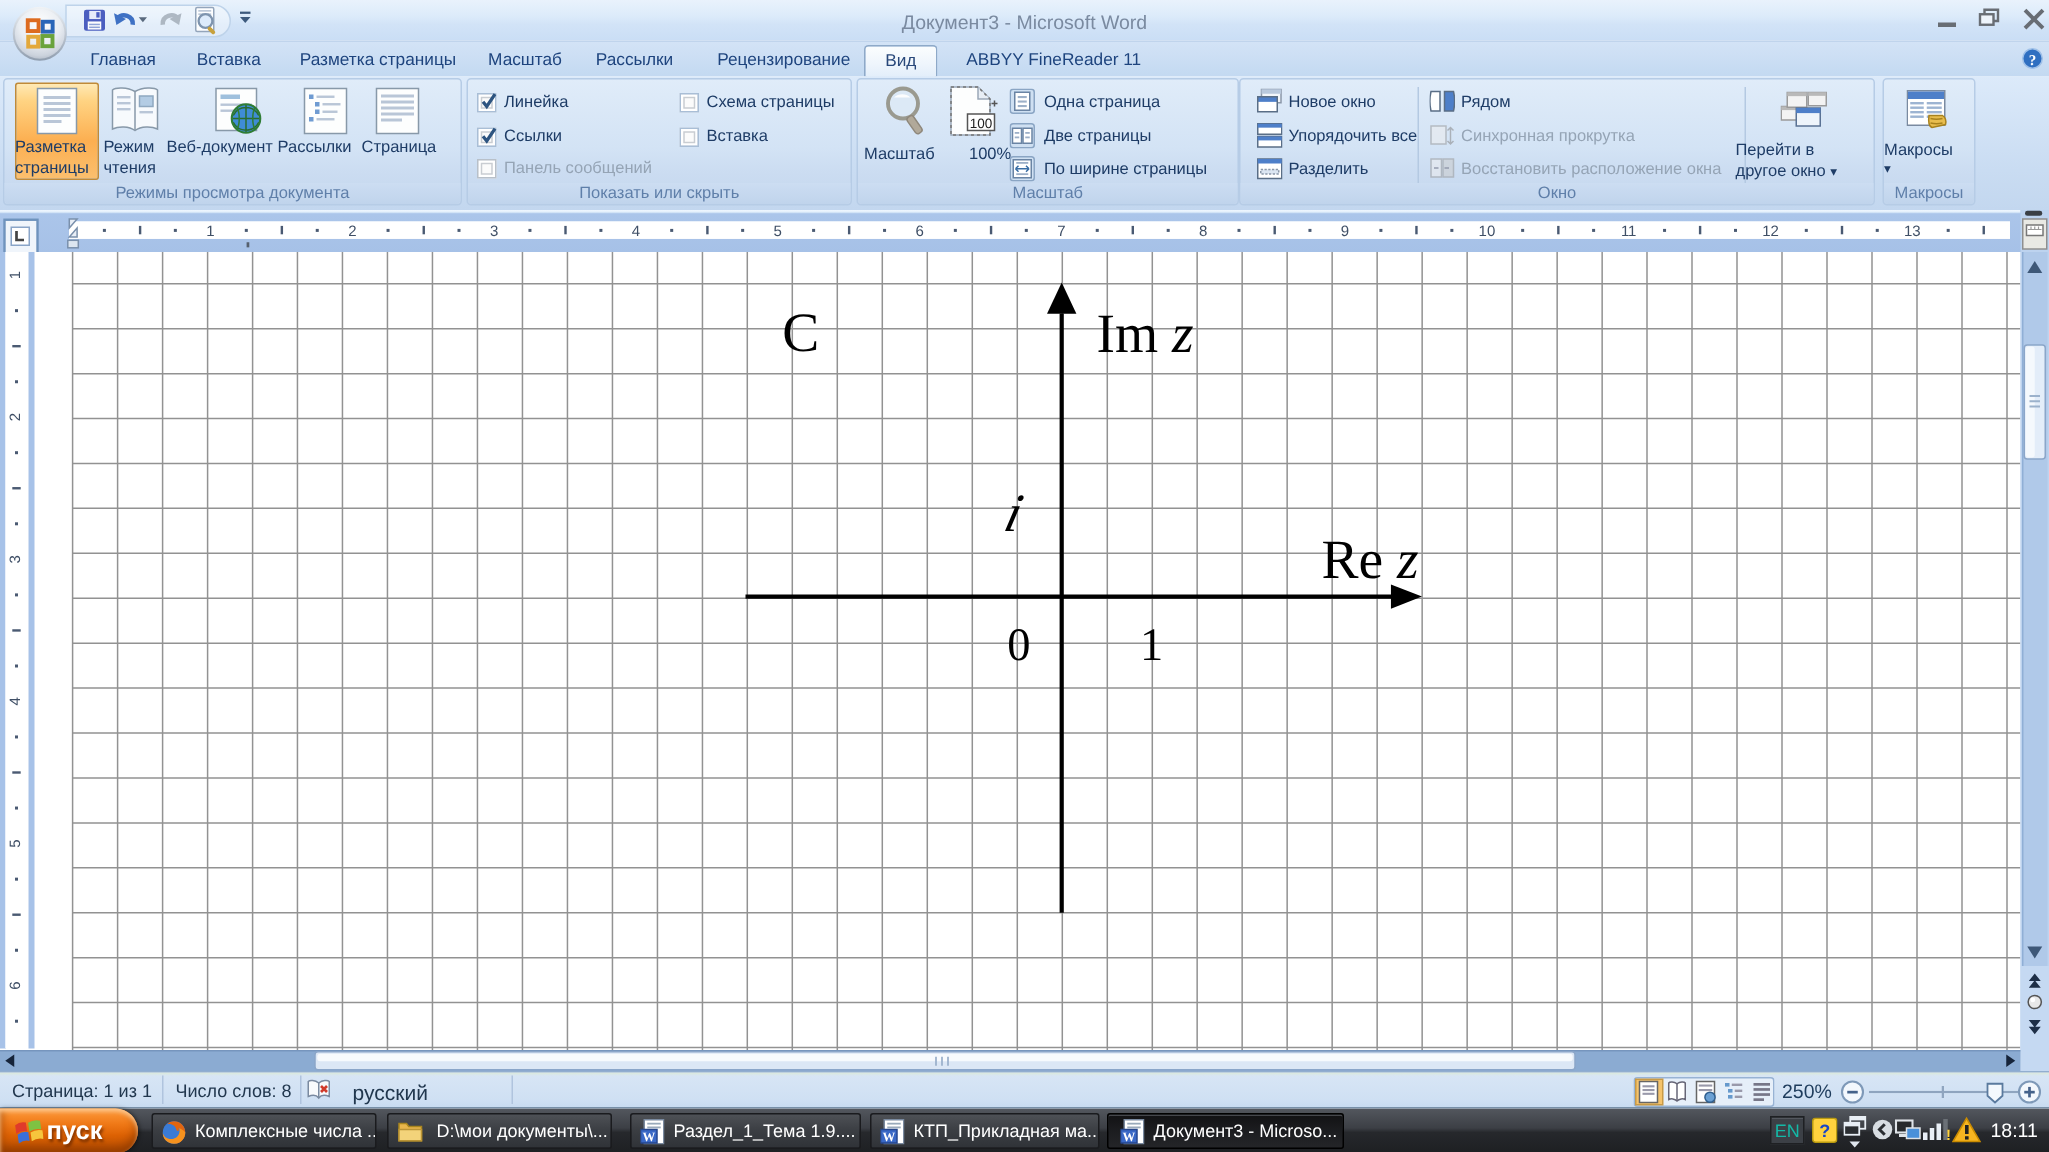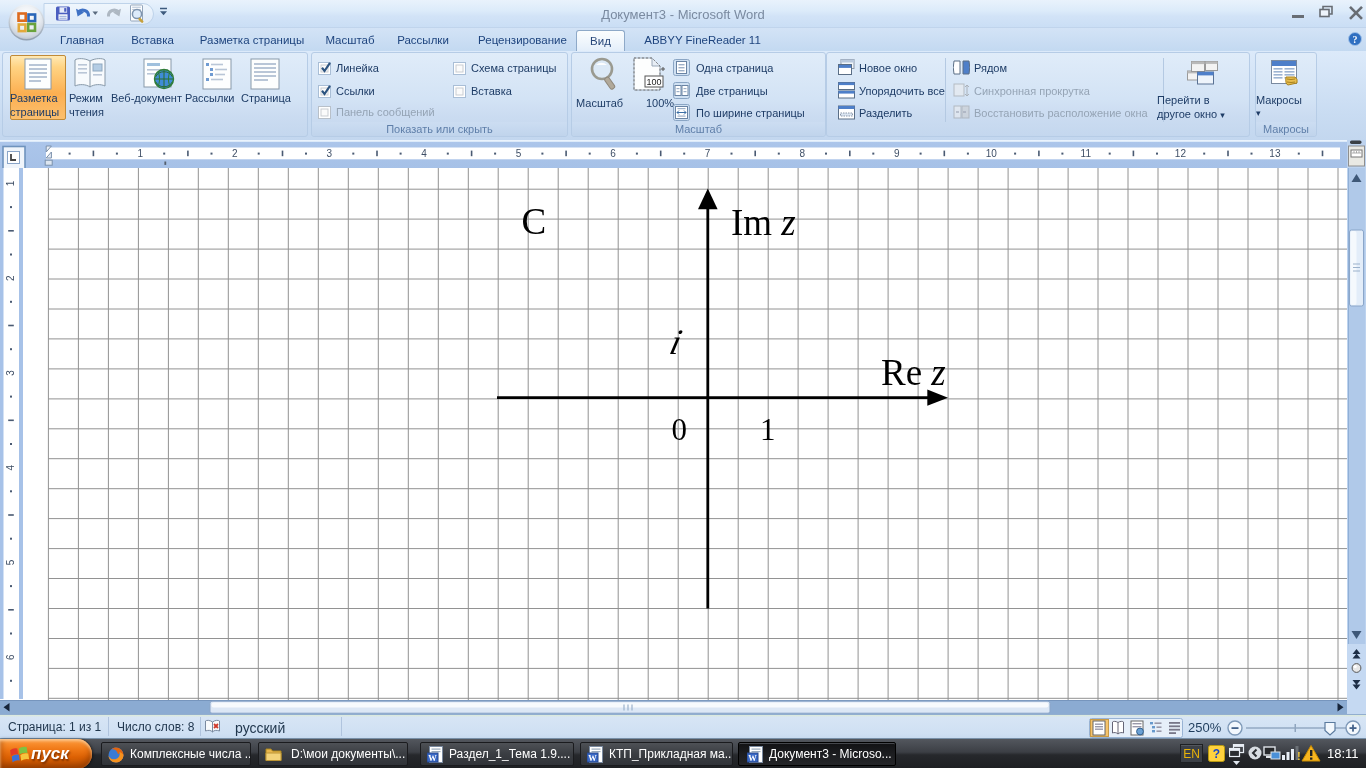--- a/index.html
+++ b/index.html
@@ -152,20 +152,21 @@
 <div class="bigbtn" style="left:182px;top:39px;width:62px">Рассылки</div>
 <svg style="position:absolute;left:246px;top:5px" width="32" height="32" viewBox="0 0 32 32">
         <rect x="2" y="1" width="28" height="30" fill="#fdfefe" stroke="#8899a9"></rect>
         <rect x="5" y="5" width="22" height="2" fill="#b9c6d7"></rect>
         <rect x="5" y="9" width="22" height="2" fill="#b9c6d7"></rect>
         <rect x="5" y="13" width="22" height="2" fill="#b9c6d7"></rect>
         <rect x="5" y="17" width="22" height="2" fill="#b9c6d7"></rect>
         <rect x="5" y="21" width="14" height="2" fill="#b9c6d7"></rect>
       </svg>
 <div class="bigbtn" style="left:238px;top:39px;width:64px">Страница</div>
+<div class="glabel">Режимы просмотра документа</div>
 </div>
 
 <div class="group" style="left:311px;width:257px">
 <div class="cb" style="left:6px;top:9px"></div>
       <svg style="position:absolute;left:7px;top:8px" width="13" height="13" viewBox="0 0 13 13">
         <path d="M3 6.8 L5.5 10 L11 1.8" stroke="#2d5480" stroke-width="2.2" fill="none"></path>
       </svg>
 <div class="smalltext" style="left:24px;top:9px">Линейка</div>
 <div class="cb" style="left:6px;top:31.5px"></div>
       <svg style="position:absolute;left:7px;top:30.5px" width="13" height="13" viewBox="0 0 13 13">
@@ -271,20 +272,21 @@
         <rect x="0.5" y="10" width="12" height="9" fill="#f3f3f3" stroke="#9a9a9a"></rect>
         <rect x="0.5" y="10" width="12" height="2.4" fill="#b9b9b9"></rect>
         <rect x="4.5" y="0.5" width="13" height="10" fill="#f3f3f3" stroke="#9a9a9a"></rect>
         <rect x="4.5" y="0.5" width="13" height="2.6" fill="#b9b9b9"></rect>
         <rect x="18.5" y="0.5" width="12" height="9" fill="#f3f3f3" stroke="#9a9a9a"></rect>
         <rect x="18.5" y="0.5" width="12" height="2.4" fill="#b9b9b9"></rect>
         <rect x="10.5" y="11" width="16" height="12" fill="#eef4fb" stroke="#5a7294"></rect>
         <rect x="10.5" y="11" width="16" height="3.4" fill="#4e7fc9"></rect>
       </svg>
 <div class="bigbtn" style="left:330px;top:41px;width:92px;line-height:13.5px">Перейти в<br>другое окно <span style="font-size:9px">▾</span></div>
+<div class="glabel">Окно</div>
 </div>
 
 <div class="group" style="left:1255px;width:62px">
 <svg style="position:absolute;left:15px;top:7px" width="28" height="28" viewBox="0 0 28 28">
         <rect x="0.5" y="0.5" width="25" height="23" fill="#fff" stroke="#7a8aa0"></rect>
         <rect x="1" y="1" width="24" height="5" fill="#4e7fc9"></rect>
         <g fill="#9db4d2">
           <rect x="2.5" y="8" width="9" height="1.6"></rect>
           <rect x="13.5" y="8" width="10" height="1.6"></rect>
           <rect x="2.5" y="11" width="9" height="1.6"></rect>
@@ -425,21 +427,21 @@
 <div class="abs" id="taskbar">
 <div class="abs" style="left:0;top:0px;width:92px;height:30px;background:linear-gradient(#ff9d3e,#ef7816 35%,#dd6204 60%,#bf5100);border-radius:0 15px 15px 0;box-shadow:inset 0 2px 3px #ffc98f, inset 0 -4px 7px #8f3a00, 1px 0 3px rgba(0,0,0,0.5)"></div>
 <svg class="abs" style="left:10px;top:6px" width="19" height="18" viewBox="0 0 26 24">
 <g transform="rotate(-8 13 12)">
 <path d="M1 5 q5 -3 10 -1 v8 q-5 -2 -10 1 z" fill="#e03a2a"></path>
 <path d="M13 4.5 q5 -2.5 11 -0.5 v8 q-6 -2 -11 0.5 z" fill="#7ec242"></path>
 <path d="M2 14 q5 -3 10 -1 v8 q-5 -2 -10 1 z" fill="#3a6fd8"></path>
 <path d="M14 13.5 q5 -2.5 11 -0.5 v8 q-6 -2 -11 0.5 z" fill="#f6c53d"></path>
 </g>
 </svg>
-<div class="abs" style="left:31px;top:5px;font-size:17px;font-weight:bold;font-style:italic;color:#fff;text-shadow:1px 2px 2px #7a3000">пуск</div>
+<div class="abs" style="left:31px;top:5px;font-size:17px;font-weight:bold;color:#fff;text-shadow:1px 2px 2px #7a3000">пуск</div>
 <div class="taskbtn" style="left:101px;width:150px">
 <svg style="position:absolute;left:6px;top:4px" width="16" height="16" viewBox="0 0 16 16">
         <circle cx="8" cy="8" r="7.5" fill="#3a7bd5"></circle>
         <path d="M8 0.5 a7.5 7.5 0 0 1 7.5 7.5 a7.5 7.5 0 0 1 -7.5 7.5 c2-0.2 4.5-2.5 4.5-5.5 0-1 0.5-1.5 1-1.5 -0.5-2 -1.5-3 -2.5-3.5 0.5 1 0.2 2 -0.5 2 -1.2 0 -0.7-2 -2.5-3.5 -1.5-1.2 -3-1.5 -4.5-1 1.3-1.5 3-2 4.5-2z" fill="#e1650f"></path>
         <path d="M15.5 8 a7.5 7.5 0 0 1 -7.5 7.5 c-4.5 0 -7.5-3.5 -7.5-7 0.8 2.2 2.5 3.5 4.5 3.8 2.2 0.3 4-0.3 5.5-2 1.2-1.4 1.5-3.3 1-5.3 1.5 0.8 3.2 1.6 4 3z" fill="#f6921e"></path>
       </svg>
 <span style="margin-left:28px">Комплексные числа ...</span></div>
 <div class="taskbtn" style="left:258px;width:150px">
 <svg style="position:absolute;left:6px;top:3px" width="17" height="17" viewBox="0 0 17 17">
         <path d="M1 3 h5 l1.5 2 H16 v9.5 H1 z" fill="#e8b64c" stroke="#a8851e"></path>
@@ -467,21 +469,21 @@
 <div class="taskbtn" style="left:738px;width:158px;background:linear-gradient(#121214,#1c1d20 50%,#242528);border-color:#000;box-shadow:inset 0 1px 0 #45474c">
 <svg style="position:absolute;left:8px;top:3px" width="16" height="17" viewBox="0 0 16 17">
         <rect x="2.5" y="0.5" width="13" height="16" fill="#fff" stroke="#7a8aa0"></rect>
         <rect x="4.5" y="2.5" width="9" height="1.2" fill="#9ab"></rect>
         <rect x="4.5" y="5" width="9" height="1.2" fill="#9ab"></rect>
         <rect x="0" y="7" width="11" height="9" fill="#3968c6" stroke="#26468c"></rect>
         <text x="5.5" y="14.5" font-size="8.5" font-weight="bold" fill="#fff" text-anchor="middle" font-family="Liberation Serif">W</text>
       </svg>
 <span style="margin-left:30px">Документ3 - Microso...</span></div>
 
-<div class="abs" style="left:1180px;top:5px;width:23px;height:19px;background:#3c4046;border:1px solid #1e2023;box-shadow:inset 0 1px 0 #53575e;color:#eab308;font-size:12px;text-align:center;line-height:18px">EN</div>
+<div class="abs" style="left:1180px;top:5px;width:23px;height:19px;background:#3c4046;border:1px solid #1e2023;box-shadow:inset 0 1px 0 #53575e;color:#14b8a6;font-size:12px;text-align:center;line-height:18px">EN</div>
 <svg class="abs" style="left:1208px;top:6px" width="17" height="17" viewBox="0 0 17 17">
       <rect x="0.5" y="0.5" width="16" height="16" rx="2" fill="#ffd23e" stroke="#b99a10"></rect>
       <text x="8.5" y="13" font-size="12" font-weight="bold" fill="#1846c8" text-anchor="middle">?</text>
     </svg>
 <svg class="abs" style="left:1229px;top:5px" width="16" height="22" viewBox="0 0 16 22">
       <rect x="4.5" y="0.5" width="10" height="8" fill="none" stroke="#e8eef5" stroke-width="1.2"></rect>
       <rect x="4.5" y="0.5" width="10" height="2.4" fill="#e8eef5"></rect>
       <rect x="0.5" y="4.5" width="10" height="8" fill="#2a2d31" stroke="#e8eef5" stroke-width="1.2"></rect>
       <rect x="0.5" y="4.5" width="10" height="2.4" fill="#e8eef5"></rect>
       <path d="M4 17 l3.5 4 3.5 -4z" fill="#dfe6ee"></path>

